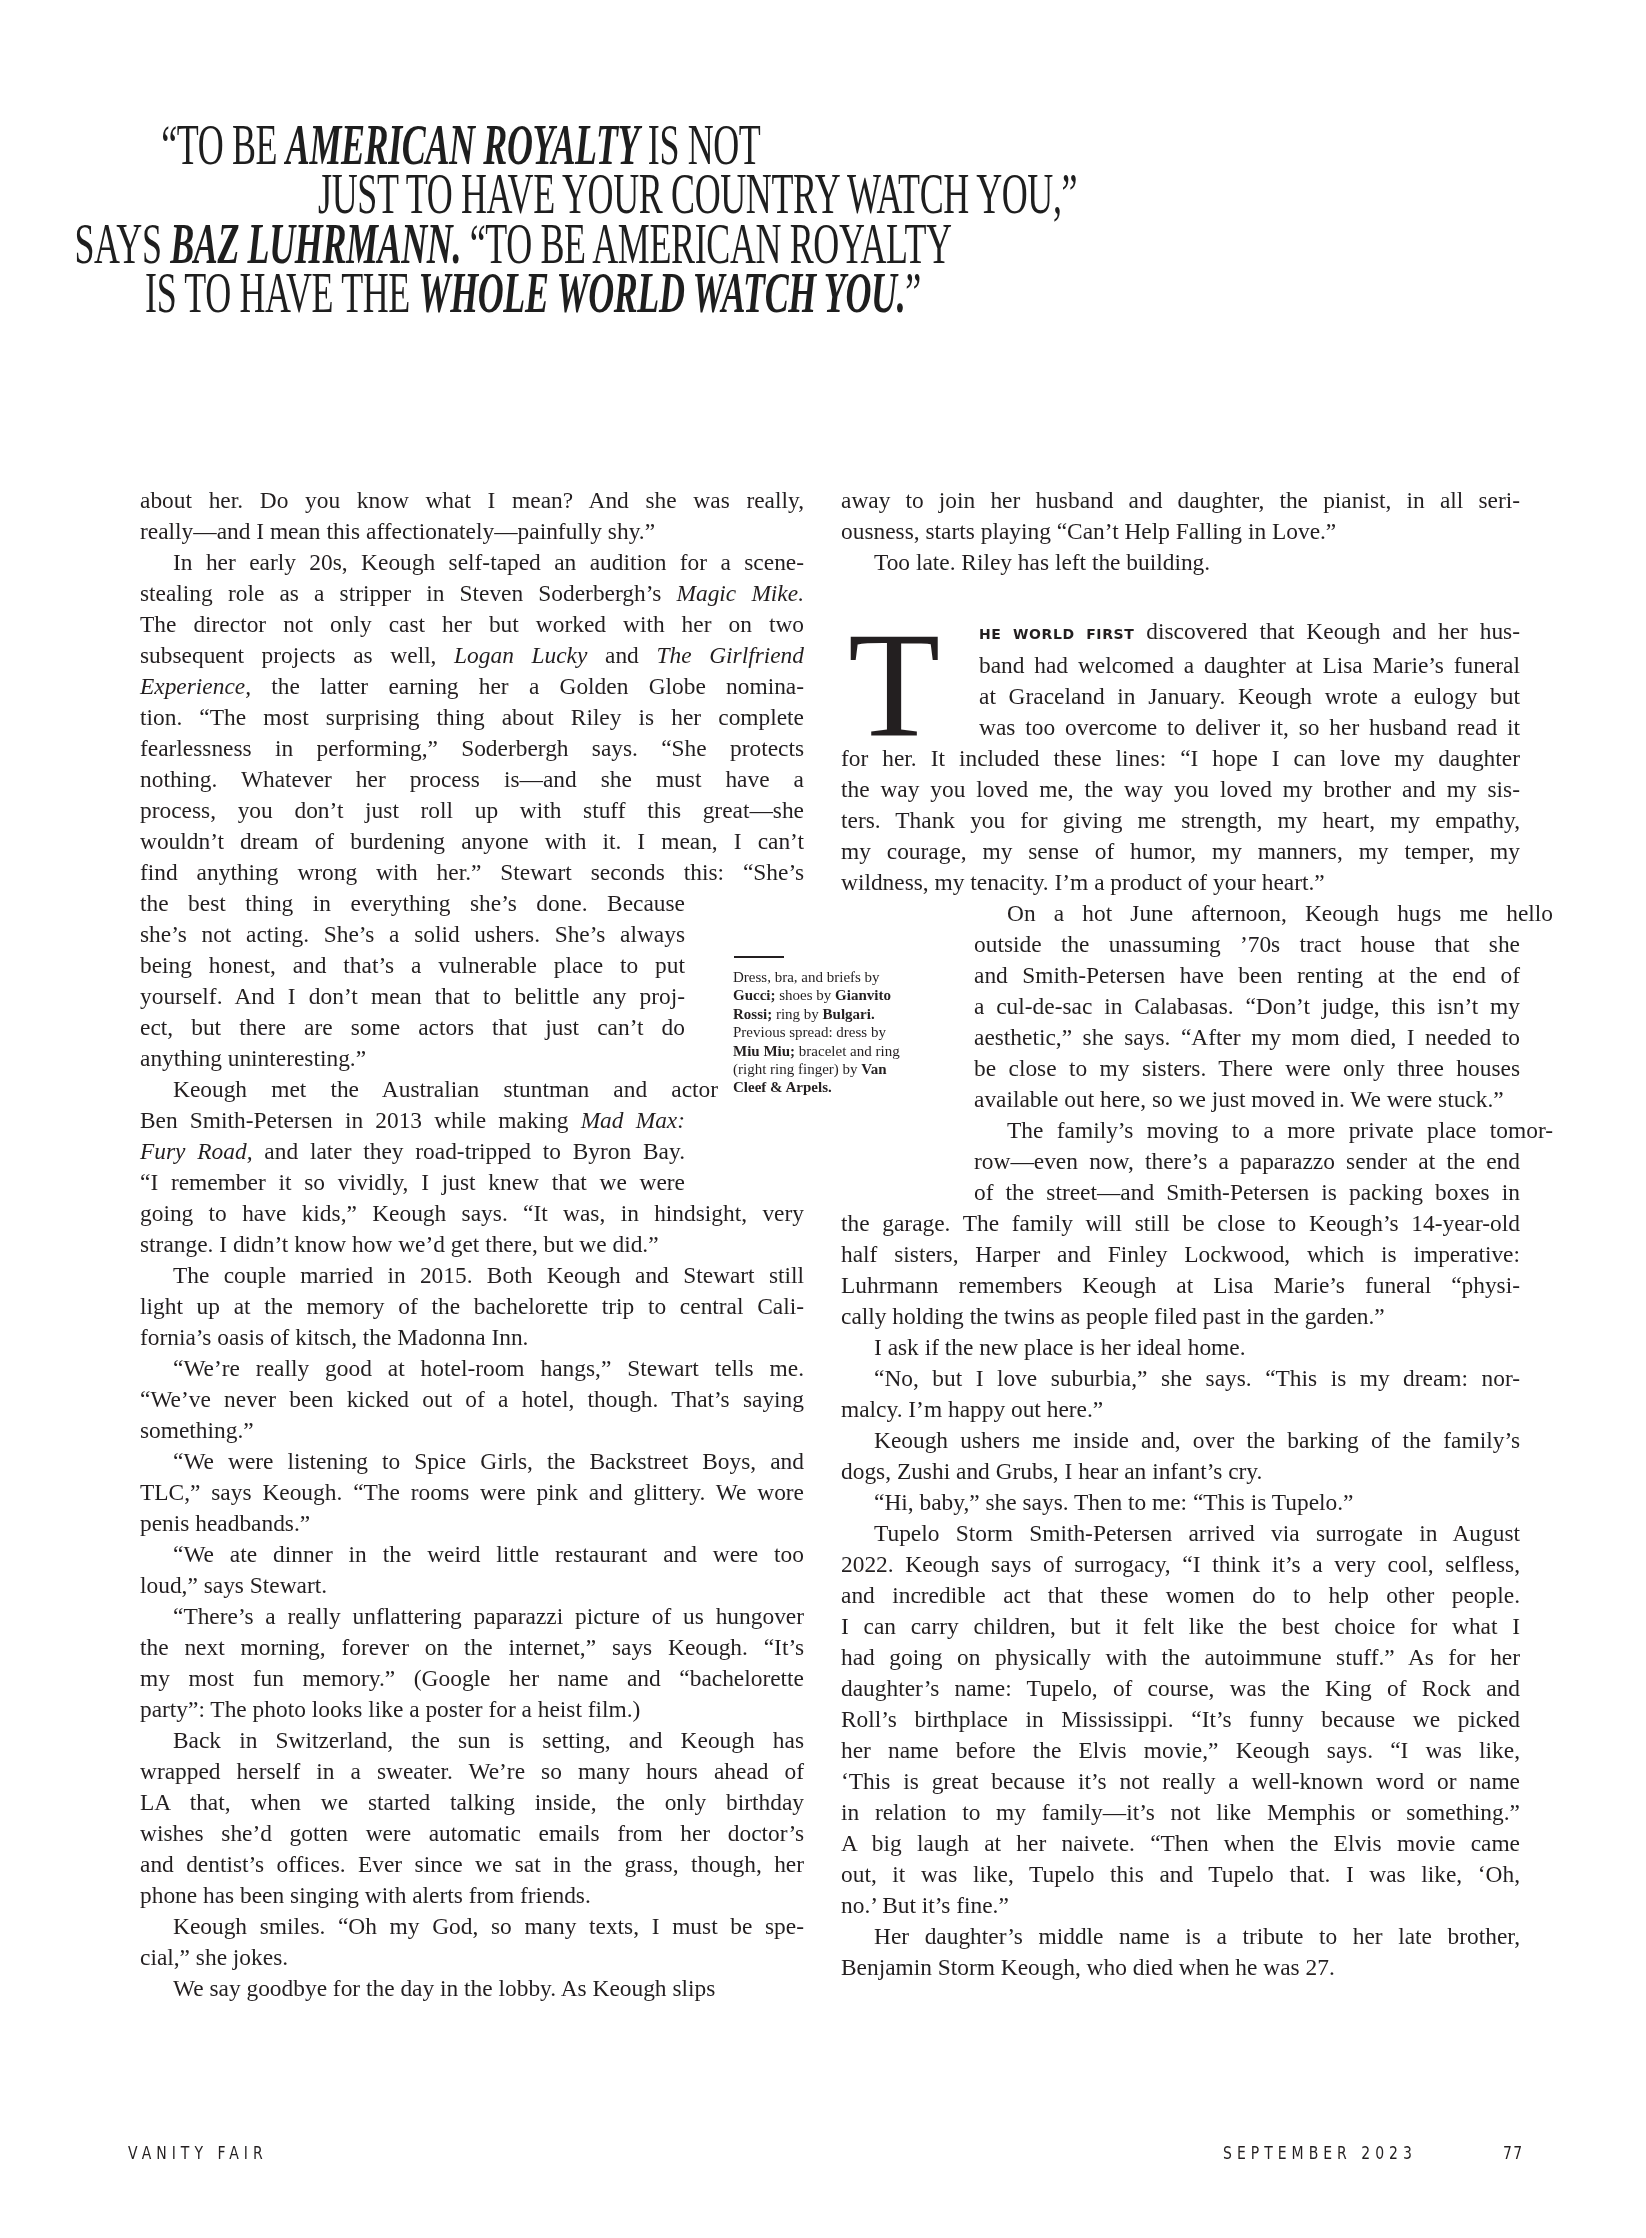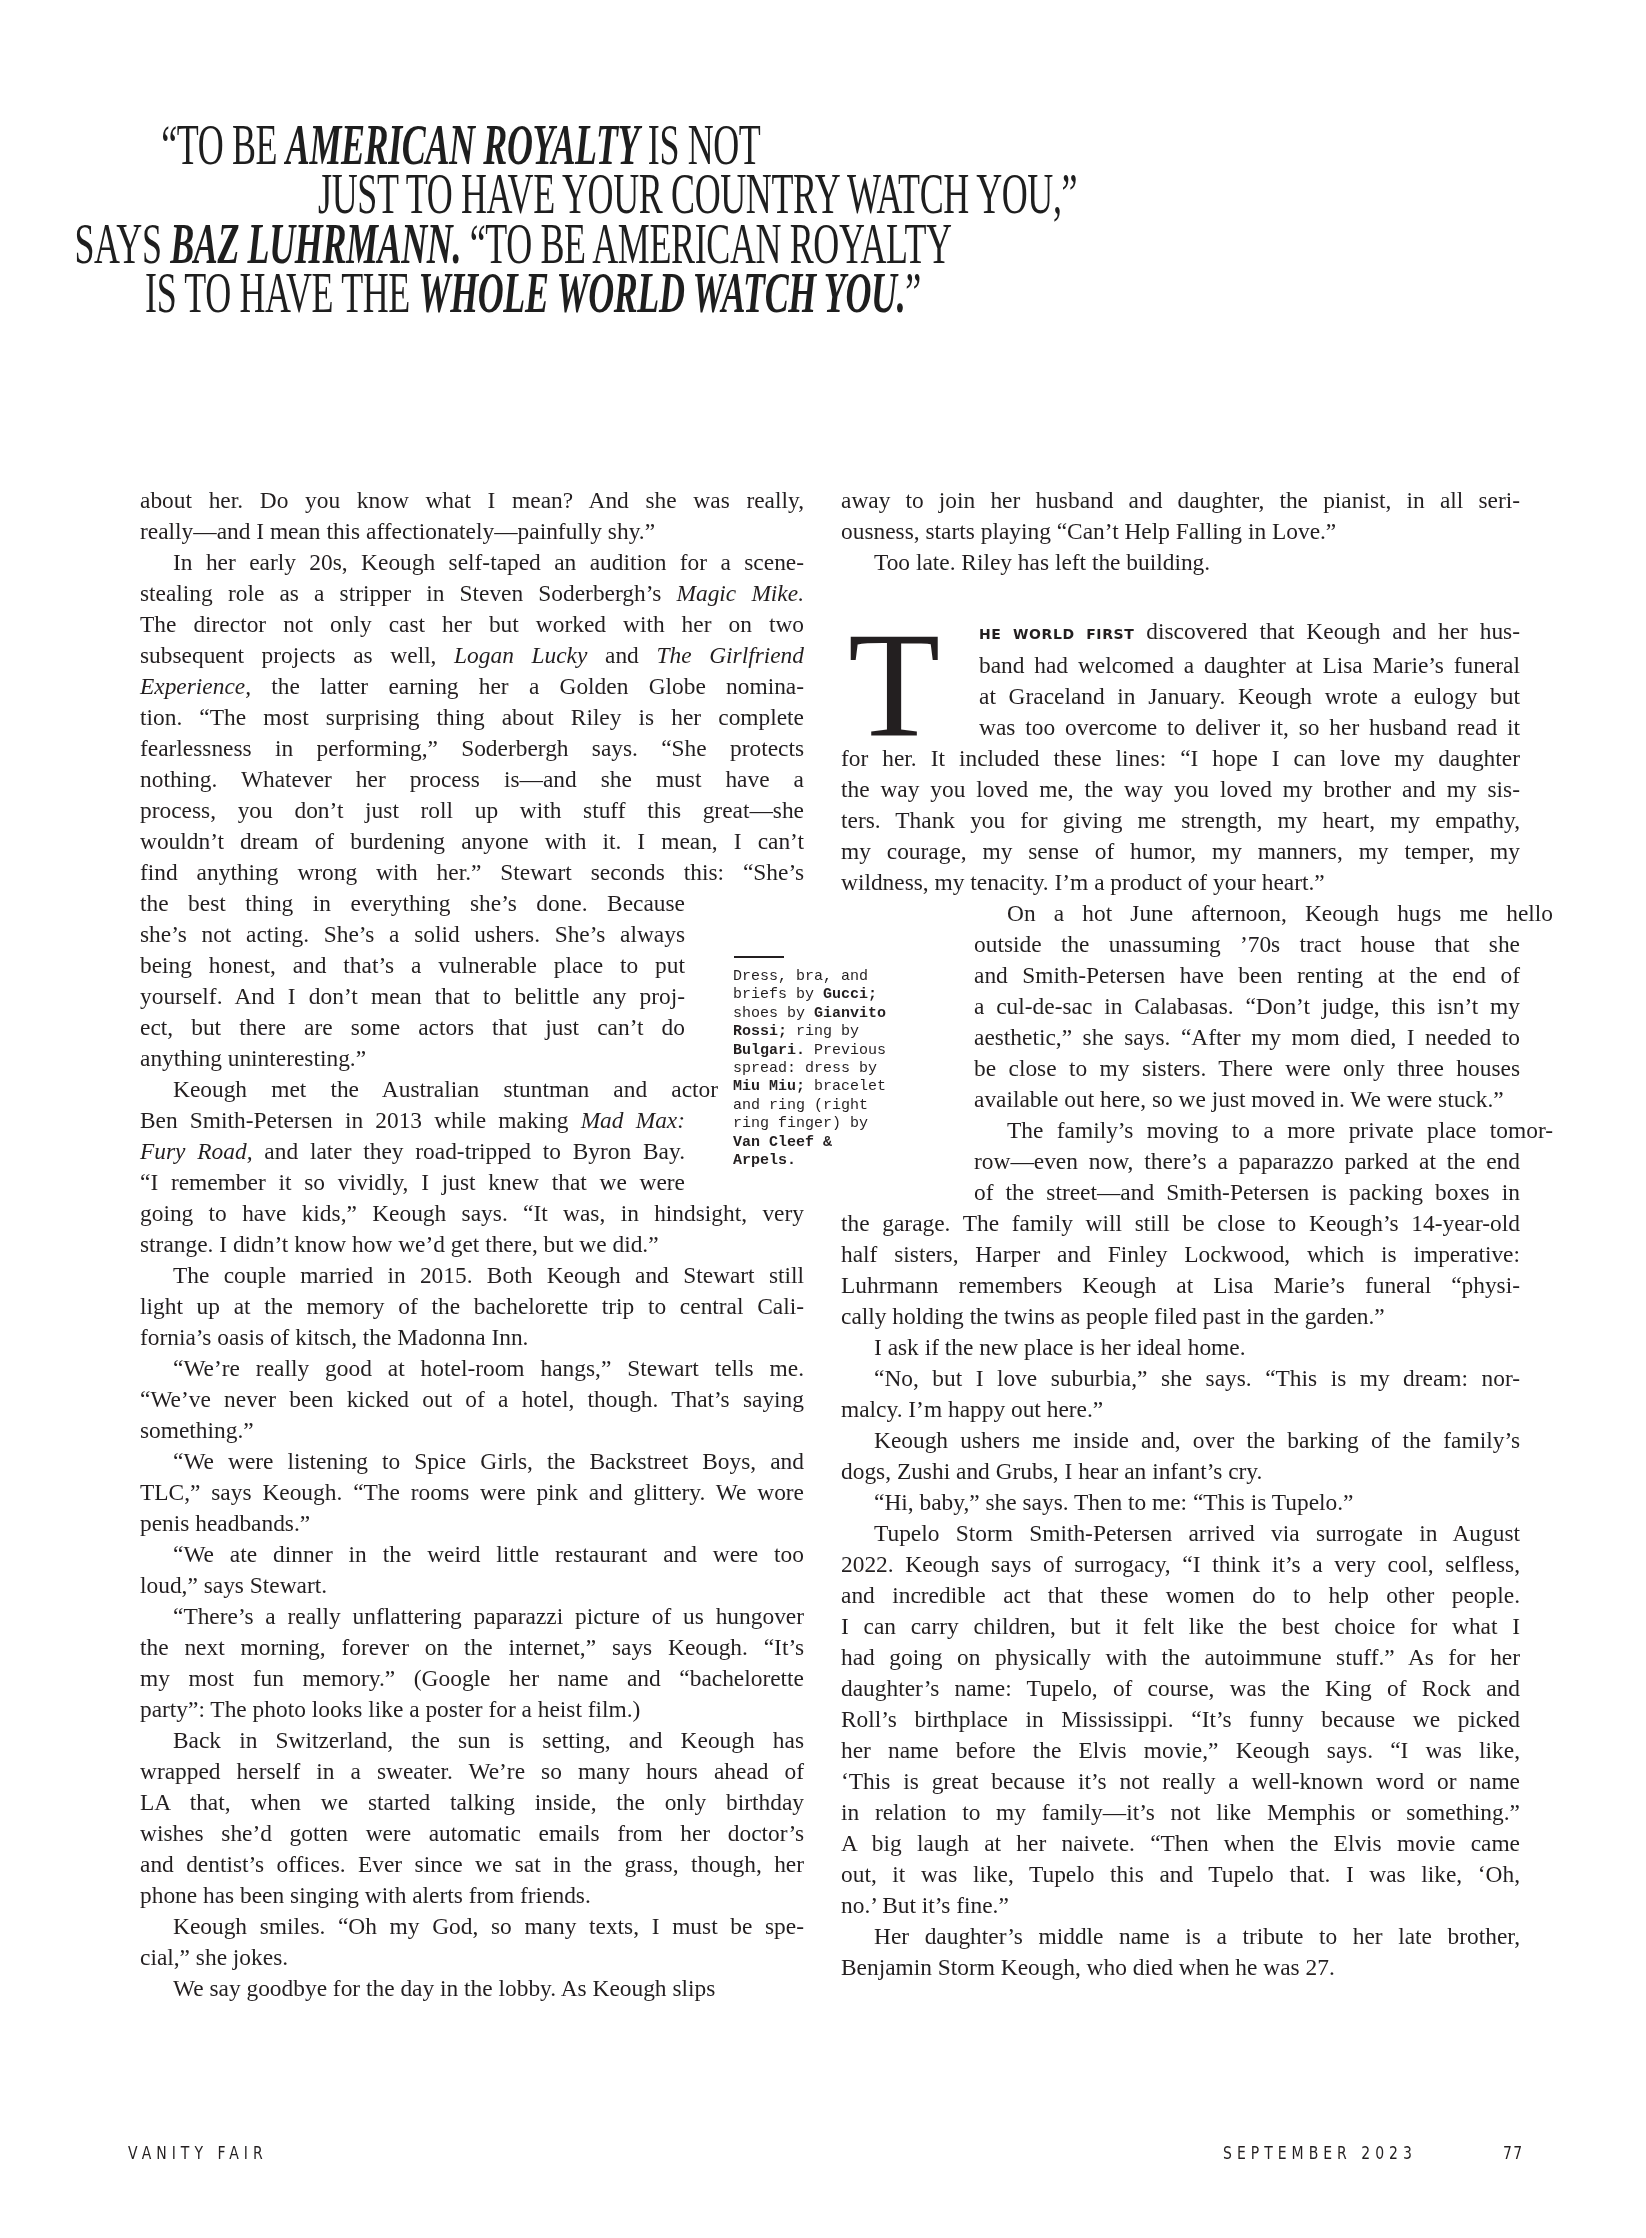--- a/index.html
+++ b/index.html
@@ -28,21 +28,21 @@
   .line.dropln { margin-left: 138px; width: 541px; }
   .gap { height: 38px; }
   .dropcap {
     position: absolute; left: 848px; top: 627px;
     font-family: "Liberation Serif", "DejaVu Serif", serif;
     font-size: 151px; line-height: 114px; color: #231f20; font-weight: normal;
   }
   .lead-in { font-family: "DejaVu Sans", "Liberation Sans", sans-serif; font-weight: bold; font-size: 14px; letter-spacing: 0.6px; }
   .caption {
     position: absolute; left: 733px; top: 936px; width: 171px;
-    font-family: Liberation Mono, monospace;
+    font-family: Liberation Serif, serif;
     font-size: 15px; line-height: 18.4px; color: #231f20;
   }
   .caption-rule { position: absolute; left: 734px; top: 956px; width: 50px; height: 1.9px; background: #231f20; }
   .caption b { font-weight: bold; }
   .footer {
     position: absolute; top: 2143px; font-family: "DejaVu Sans", "Liberation Sans", sans-serif;
     font-size: 14px; letter-spacing: 5px; color: #231f20; transform: scaleY(1.2); transform-origin: 0 0;
   }
   .footer-left { left: 128px; }
   .footer-right { left: 1223px; }
@@ -126,21 +126,21 @@
     <span class="line">my courage, my sense of humor, my manners, my temper, my</span>
     <span class="line last">wildness, my tenacity. I’m a product of your heart.”</span>
     <span class="line shifted" style="padding-left: 33px;">On a hot June afternoon, Keough hugs me hello</span>
     <span class="line shifted">outside the unassuming ’70s tract house that she</span>
     <span class="line shifted">and Smith-Petersen have been renting at the end of</span>
     <span class="line shifted">a cul-de-sac in Calabasas. “Don’t judge, this isn’t my</span>
     <span class="line shifted">aesthetic,” she says. “After my mom died, I needed to</span>
     <span class="line shifted">be close to my sisters. There were only three houses</span>
     <span class="line shifted last">available out here, so we just moved in. We were stuck.”</span>
     <span class="line shifted" style="padding-left: 33px;">The family’s moving to a more private place tomor-</span>
-    <span class="line shifted">row—even now, there’s a paparazzo parked at the end</span>
+    <span class="line shifted">row—even now, there’s a paparazzo sender at the end</span>
     <span class="line shifted">of the street—and Smith-Petersen is packing boxes in</span>
     <span class="line">the garage. The family will still be close to Keough’s 14-year-old</span>
     <span class="line">half sisters, Harper and Finley Lockwood, which is imperative:</span>
     <span class="line">Luhrmann remembers Keough at Lisa Marie’s funeral “physi-</span>
     <span class="line last">cally holding the twins as people filed past in the garden.”</span>
     <span class="line ind last">I ask if the new place is her ideal home.</span>
     <span class="line ind">“No, but I love suburbia,” she says. “This is my dream: nor-</span>
     <span class="line last">malcy. I’m happy out here.”</span>
     <span class="line ind">Keough ushers me inside and, over the barking of the family’s</span>
     <span class="line last">dogs, Zushi and Grubs, I hear an infant’s cry.</span>

